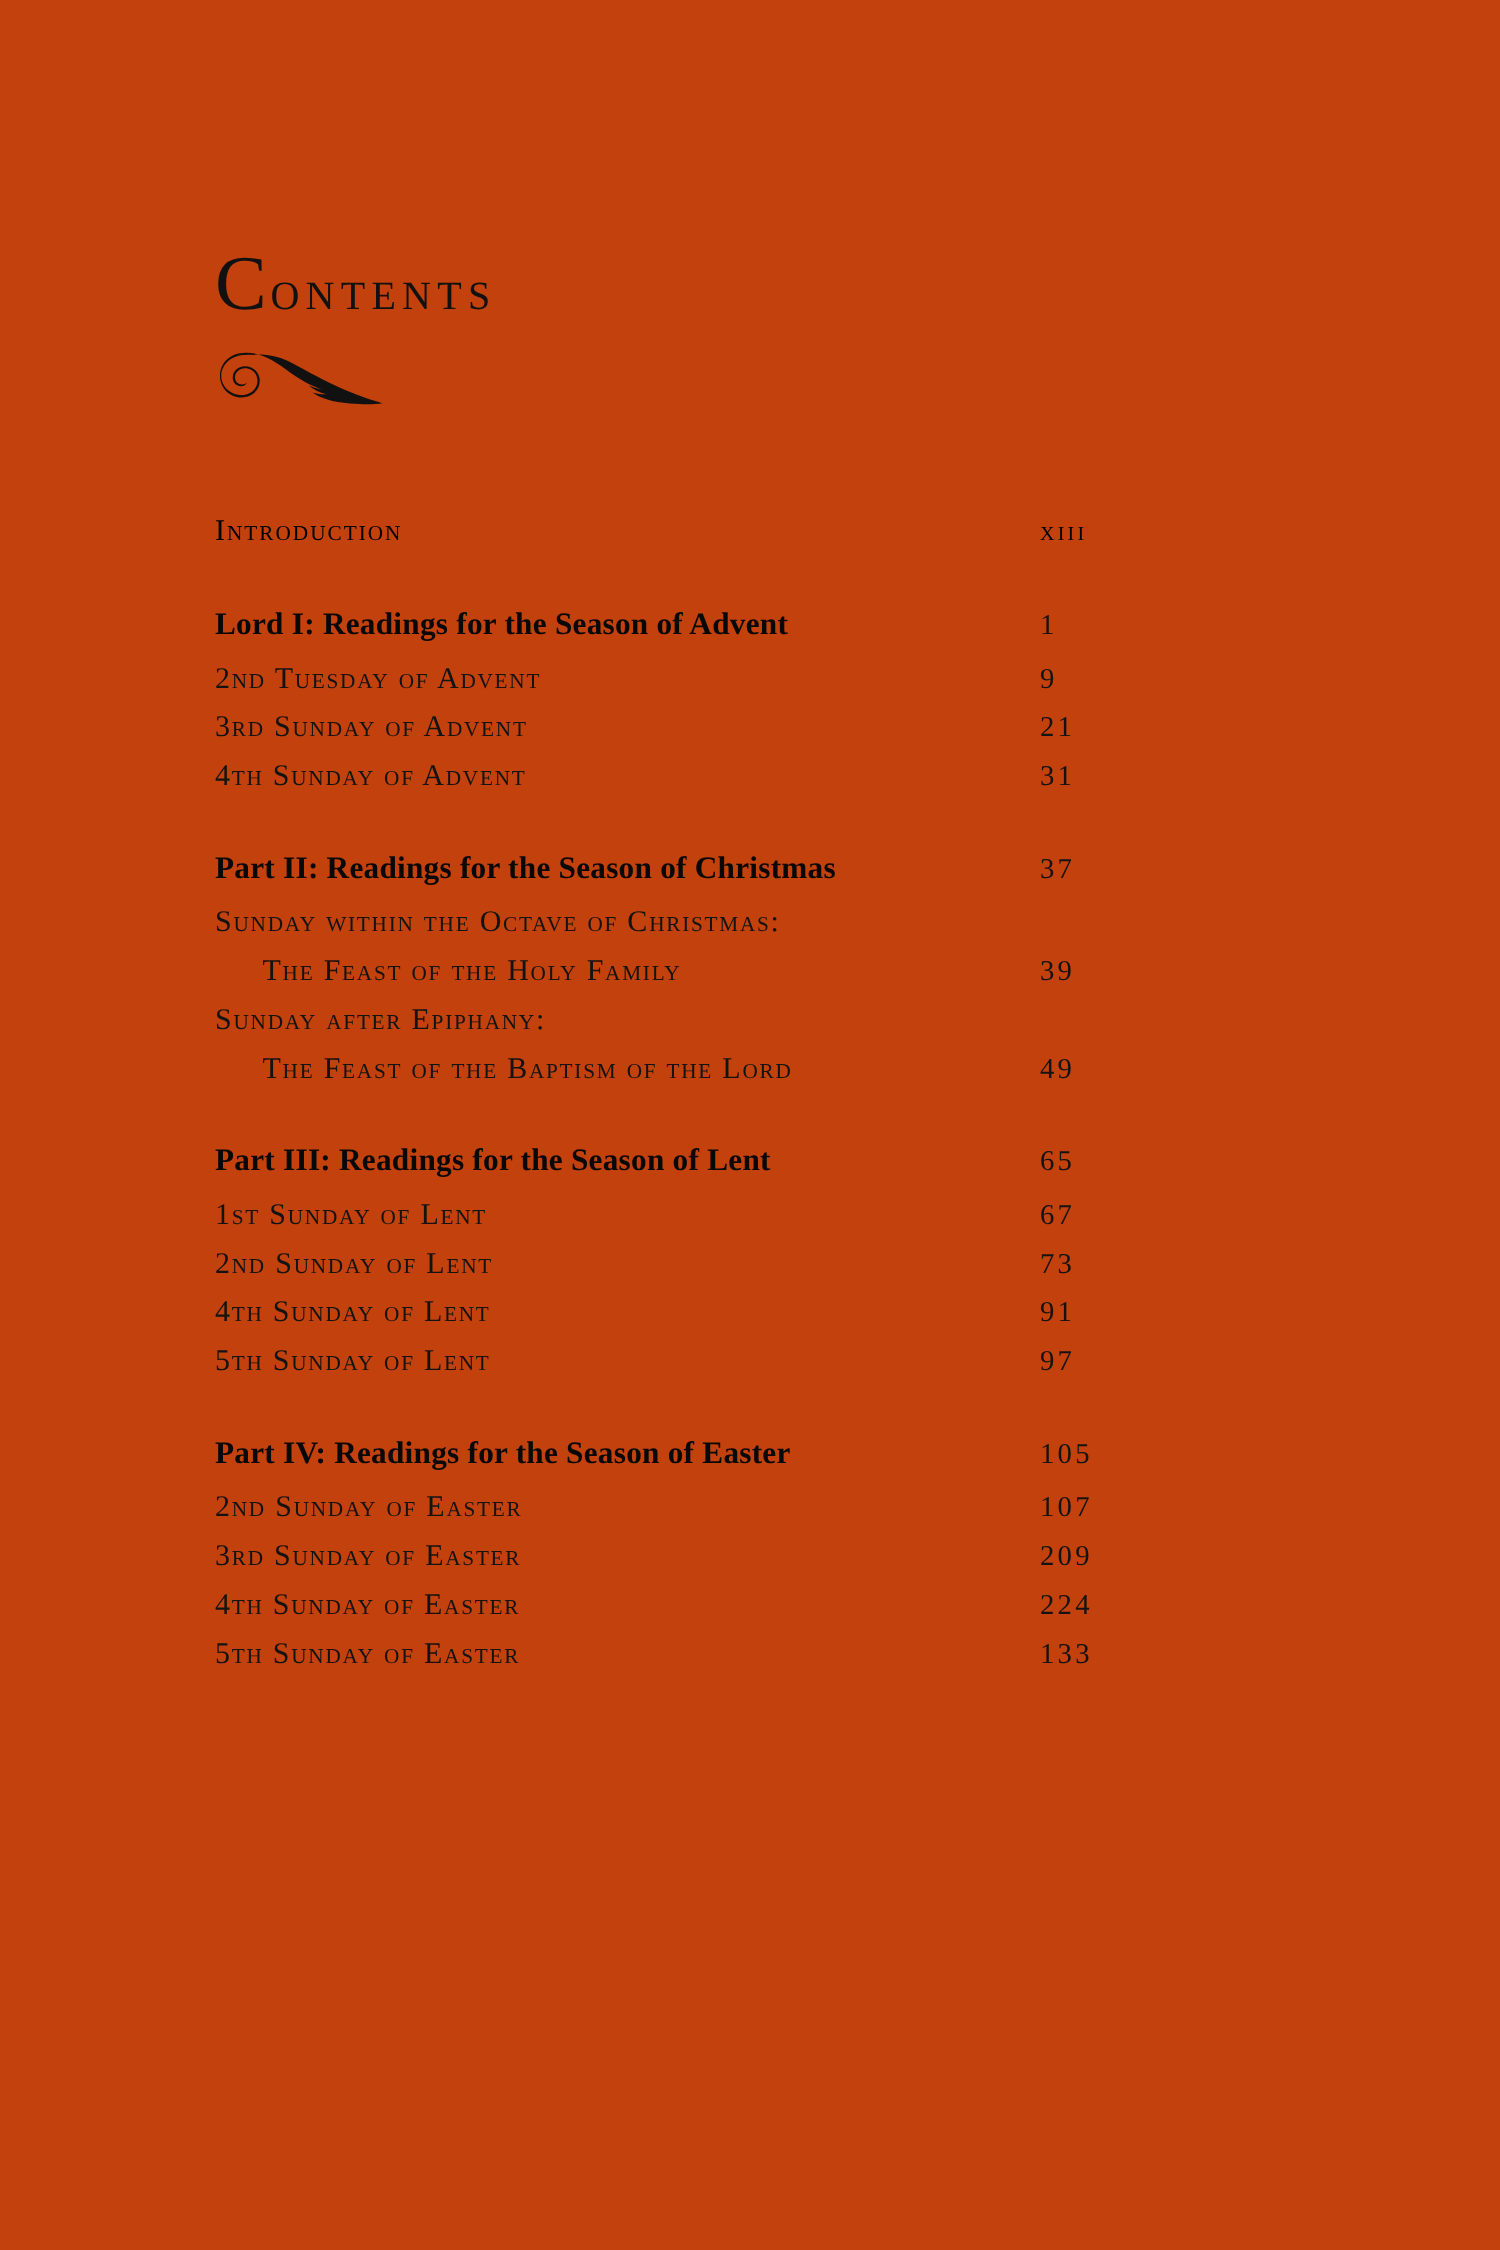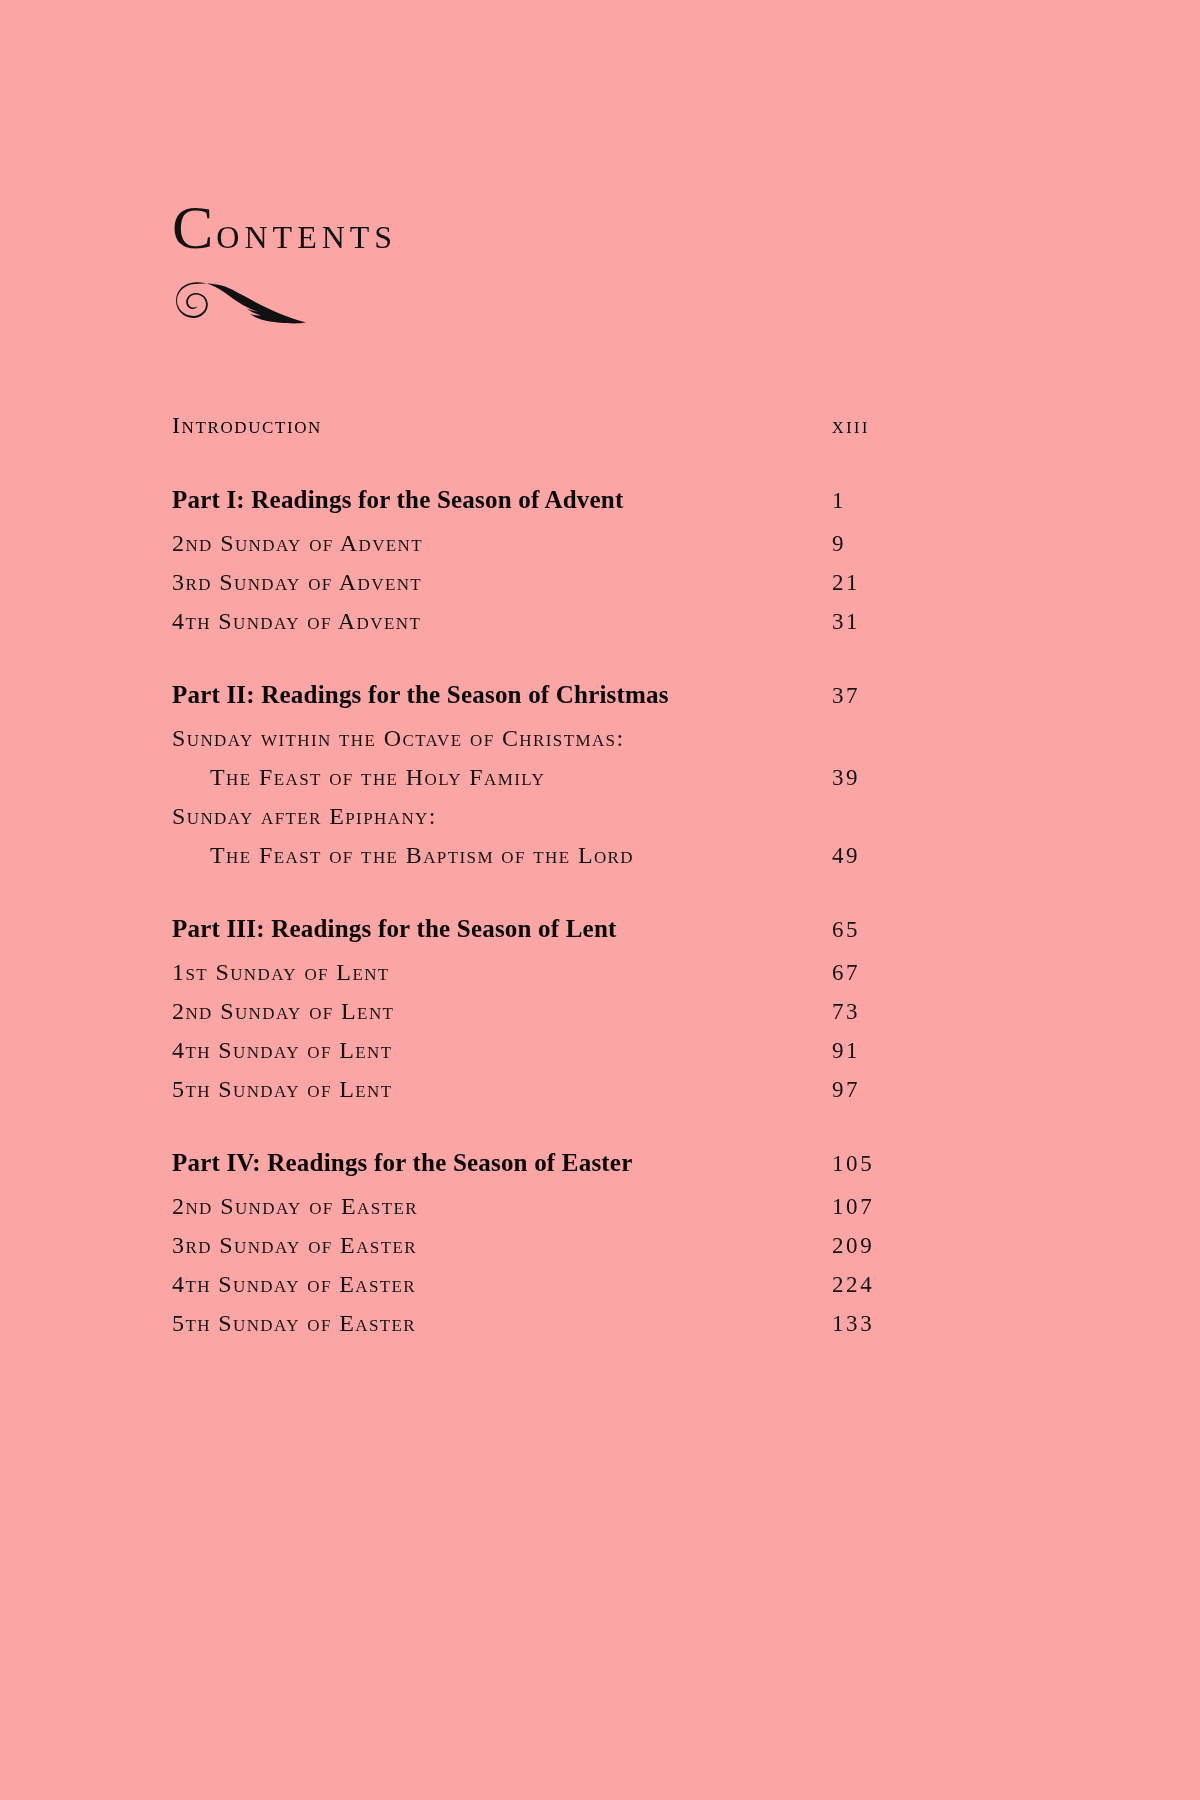--- a/index.html
+++ b/index.html
@@ -12,21 +12,21 @@
     background: #ffffff;
     font-family: "Liberation Serif", "DejaVu Serif", serif;
     color: #000000;
     overflow: hidden;
   }
 
   .page {
     position: relative;
     width: 1200px;
     height: 1800px;
-    background: #fca5a5;
+    background: #c2410c;
     box-sizing: border-box;
   }
 
   
   .toc-head {
     position: absolute;
     left: 172px;
     top: 196px;
     width: 760px;
   }
@@ -179,25 +179,25 @@
 
     <div class="row intro">
       <span class="label">Introduction</span>
       <span class="pageno">xiii</span>
     </div>
 
     <div class="gap-lg"></div>
 
     <div class="section">
       <div class="row part">
-        <span class="label">Part I: Readings for the Season of Advent</span>
+        <span class="label">Lord I: Readings for the Season of Advent</span>
         <span class="pageno">1</span>
       </div>
       <div class="row entry">
-        <span class="label">2nd Sunday of Advent</span>
+        <span class="label">2nd Tuesday of Advent</span>
         <span class="pageno">9</span>
       </div>
       <div class="row entry">
         <span class="label">3rd Sunday of Advent</span>
         <span class="pageno">21</span>
       </div>
       <div class="row entry">
         <span class="label">4th Sunday of Advent</span>
         <span class="pageno">31</span>
       </div>

